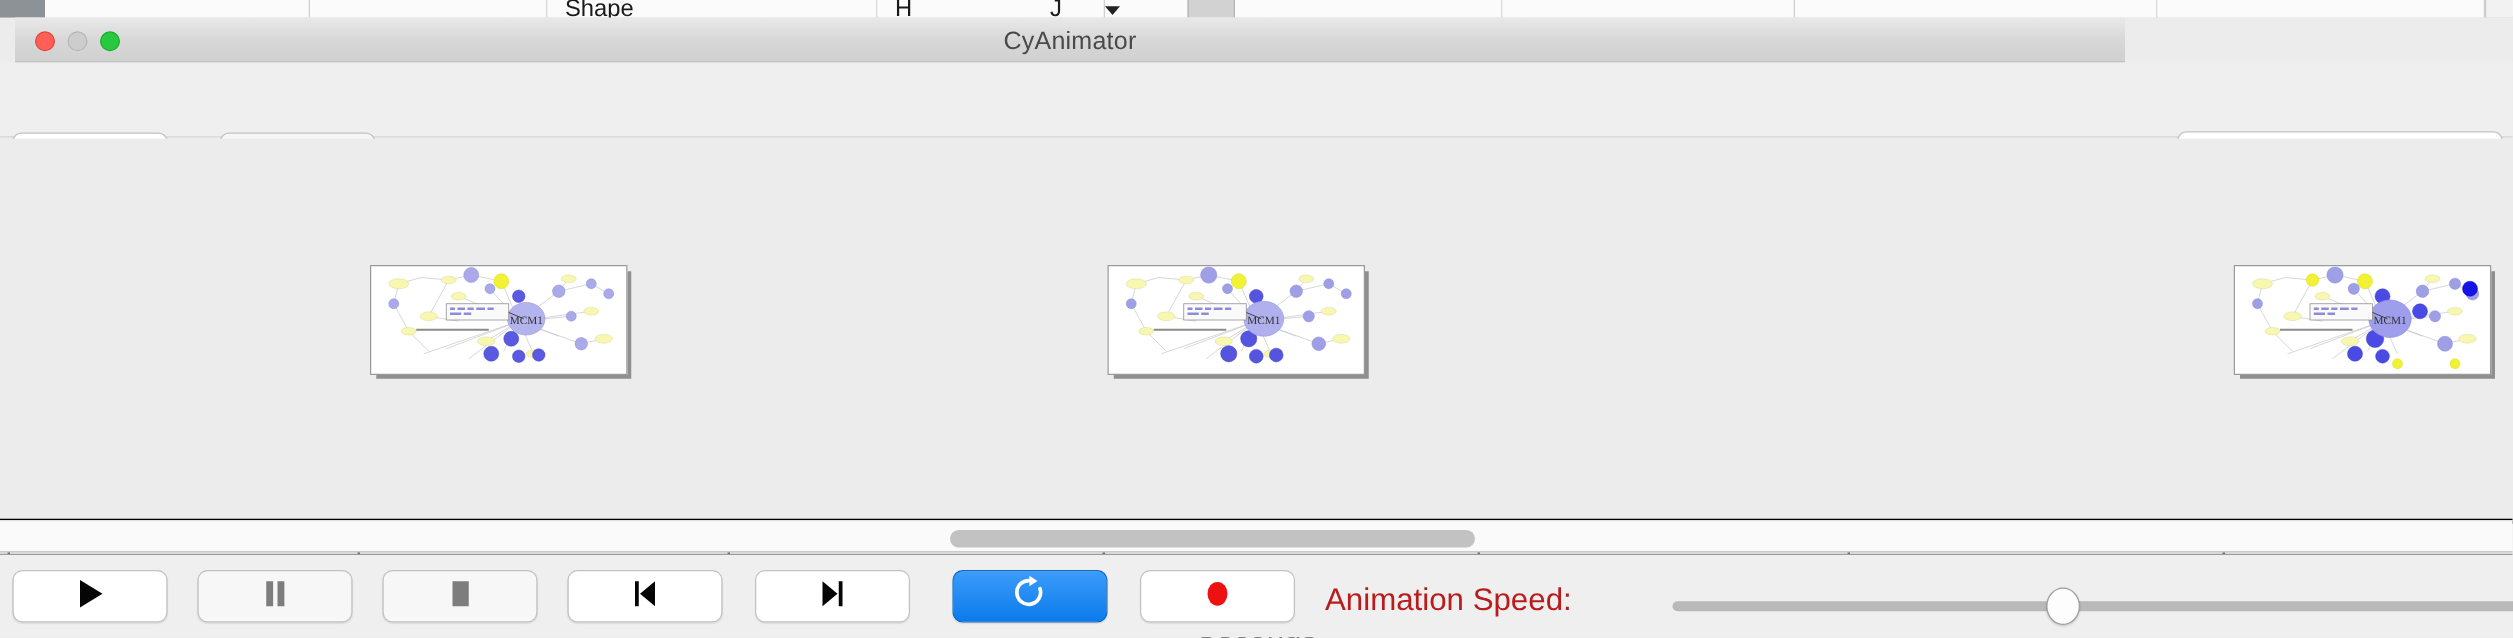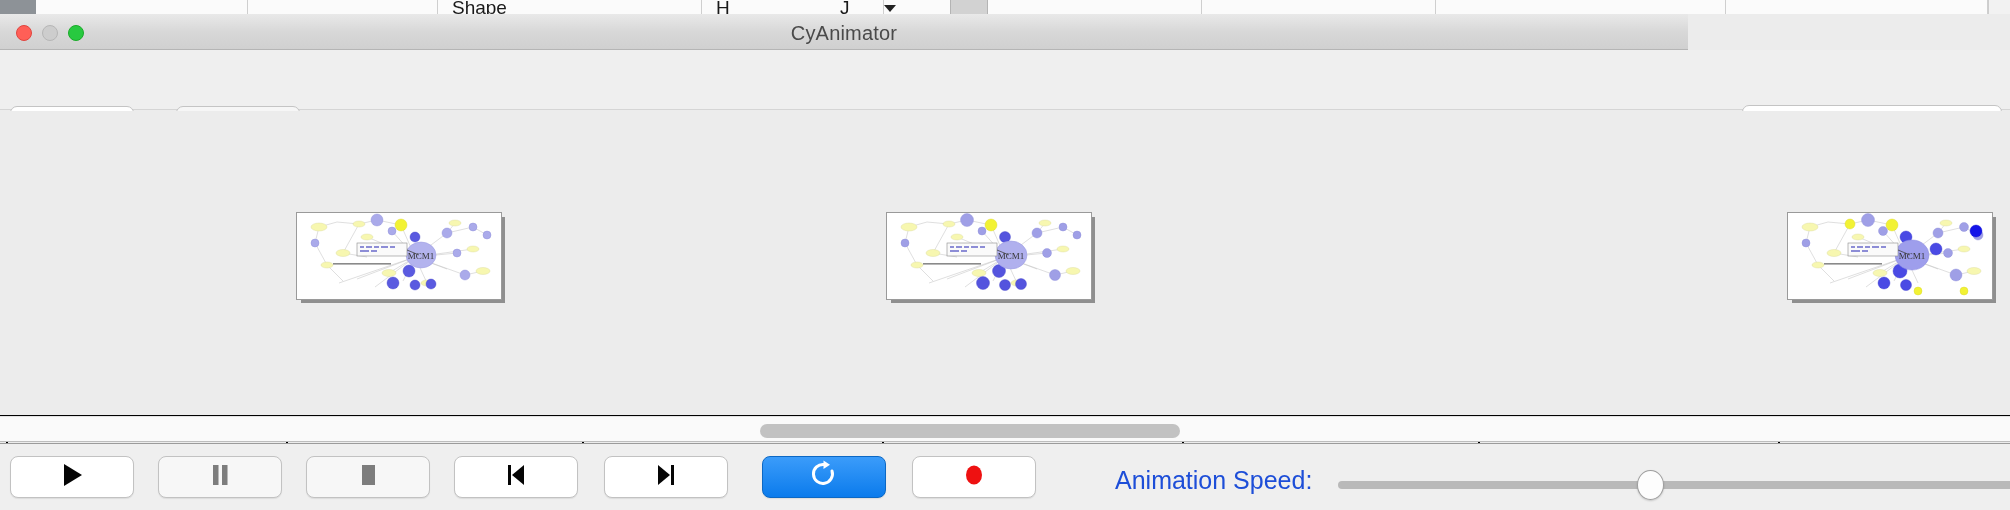--- a/index.html
+++ b/index.html
@@ -37,21 +37,21 @@
     position: absolute; top: 0; height: 14px; width: 38px;
     background: #d2d2d2; border-left: 1px solid #b4b4b4; border-right: 1px solid #b4b4b4;
   }
   .bg-scroll {
     position: absolute; right: 0; top: 0; width: 22px; height: 14px;
     background: #f2f2f2; border-left: 1px solid #cdcdcd;
   }
 
   
   .titlebar {
-    position: absolute; left: 0; top: 14px; width: 1688px; height: 36px;
+    position: absolute; left: 12px; top: 14px; width: 1688px; height: 36px;
     background: linear-gradient(to bottom, #e9e9e9 0%, #d8d8d8 50%, #d0d0d0 100%);
     border-bottom: 1px solid #b5b5b5;
   }
   .traffic { position: absolute; top: 11px; display: flex; gap: 10px; left: 16px; }
   .dot { width: 16px; height: 16px; border-radius: 50%; }
   .dot.red { background: #ff5f57; border: 1px solid #e0443e; }
   .dot.yellow { background: #cdcdcd; border: 1px solid #b6b6b6; }
   .dot.green { background: #28c940; border: 1px solid #1aab29; }
   .title-text {
     position: absolute; left: 0; right: 0; top: 8px; text-align: center;
@@ -140,21 +140,21 @@
     border-radius: 8px; border: 1px solid #c2c2c2; background: #ffffff;
     display: flex; align-items: center; justify-content: center;
     box-shadow: 0 1px 1px rgba(0,0,0,.08); cursor: pointer;
   }
   .pbtn.disabled { background: #f7f7f7; }
   .pbtn.active {
     background: linear-gradient(to bottom, #3b9cfa 0%, #0b7bec 100%);
     border: 1px solid #0c68c4;
   }
   .speed-label {
-    position: absolute; left: 1115px; top: 22px; font-size: 25px; color: #1d4ed8;
+    position: absolute; left: 1060px; top: 22px; font-size: 25px; color: #b91c1c;
   }
   .slider-track {
     position: absolute; left: 1338px; top: 37px; width: 766px; height: 8px;
     background: #b9b9b9; border-radius: 4px;
   }
   .slider-thumb {
     position: absolute; left: 1637px; top: 26px; width: 27px; height: 30px;
     background: #fdfdfd; border: 1px solid #9e9e9e; border-radius: 50%;
     box-shadow: 0 1px 2px rgba(0,0,0,.18); cursor: pointer;
   }

